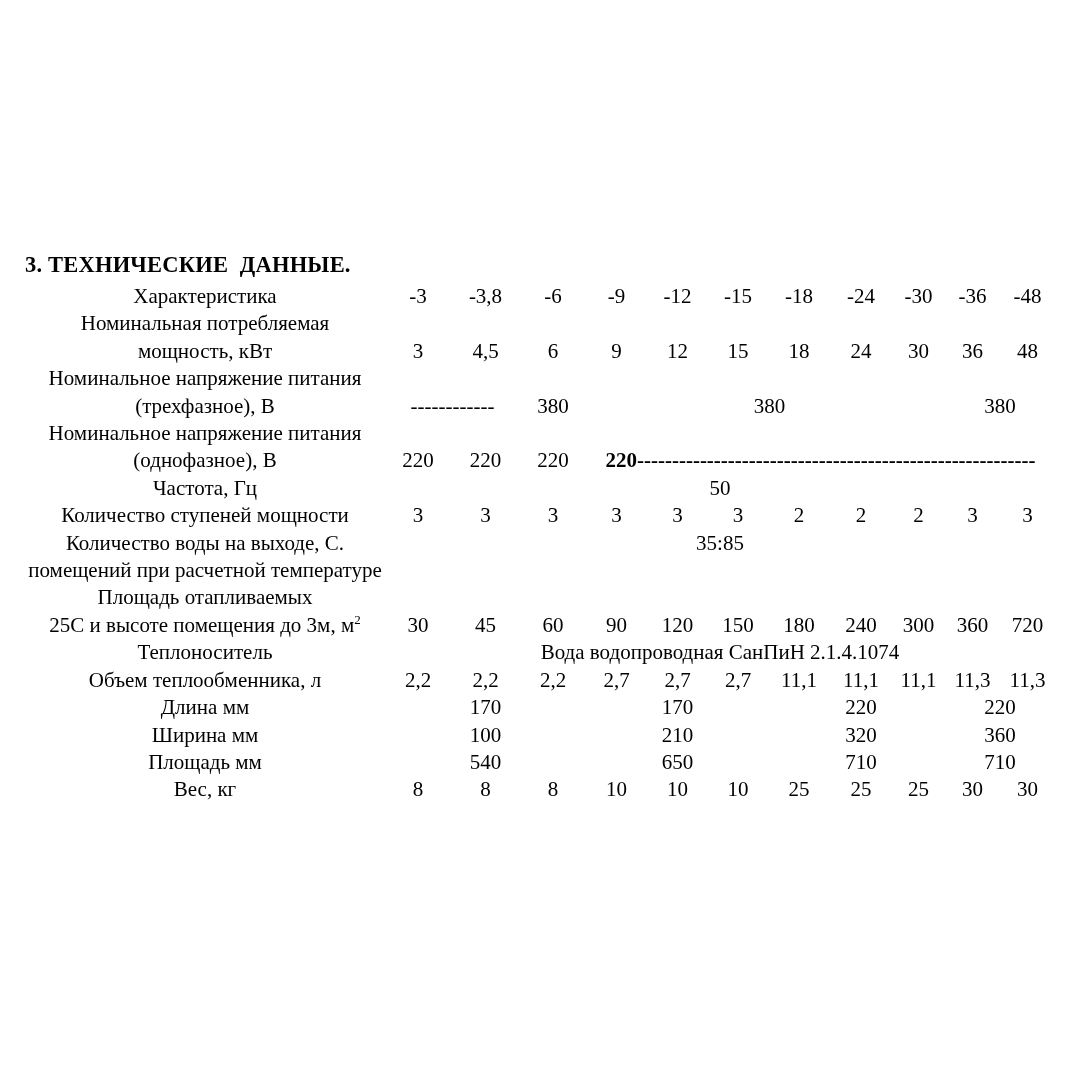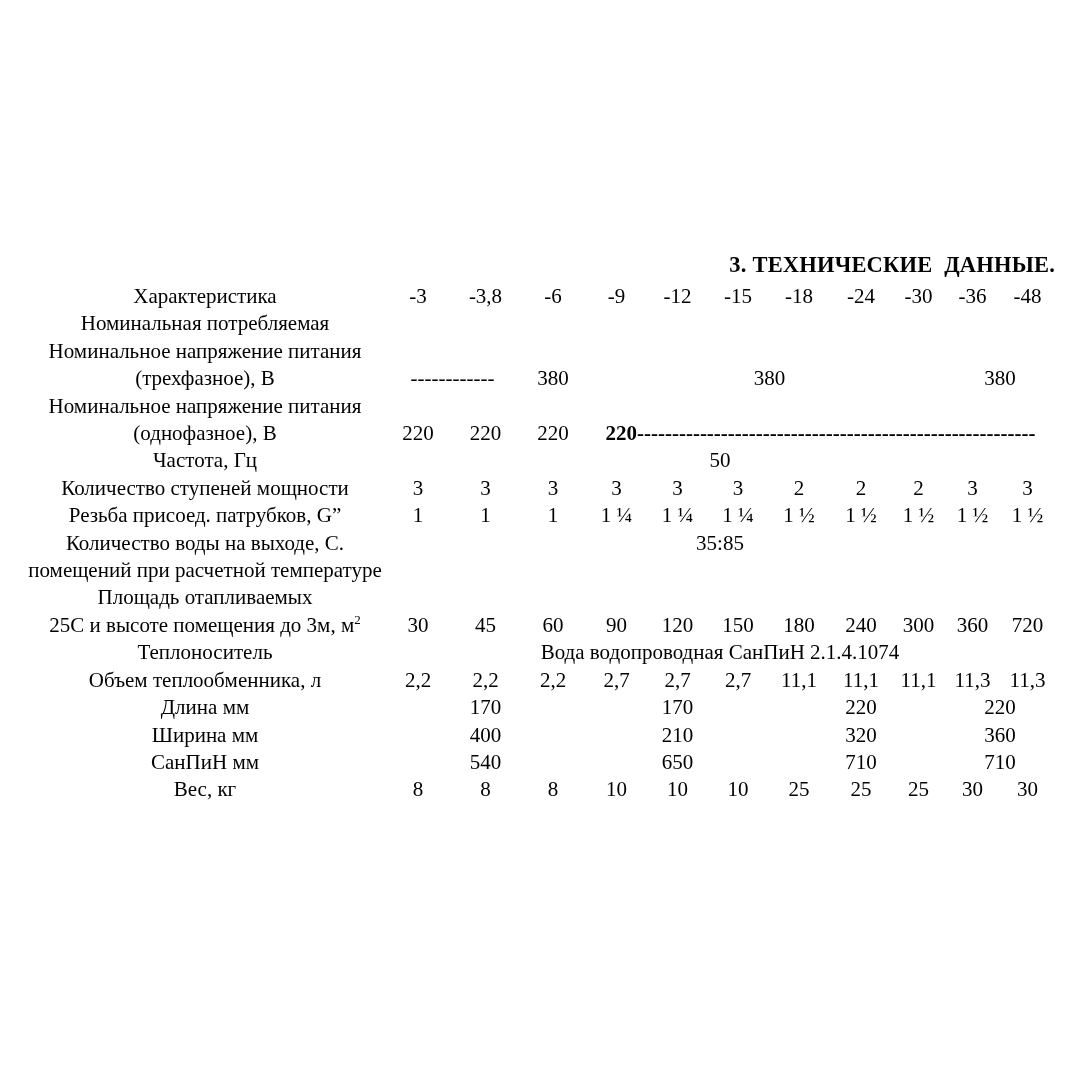--- a/index.html
+++ b/index.html
@@ -14,21 +14,21 @@
   }
   .content {
     position: absolute;
     left: 25px;
     top: 252px;
     width: 1030px;
   }
   .doc-title {
     font-size: 22.5px;
     font-weight: 700;
-    text-align: right;
+    text-align: left;
     white-space: pre;
     margin: 0 0 5px 0;
     letter-spacing: 0.2px;
   }
   table.tech {
     border-collapse: collapse;
     table-layout: fixed;
     width: 1030px;
     font-size: 21px;
   }
@@ -93,20 +93,34 @@
         <td>-30</td>
         <td>-36</td>
         <td>-48</td>
       </tr>
 
       <tr>
         <td class="label">Номинальная потребляемая</td>
         <td colspan="11"></td>
       </tr>
 
+      <tr>
+        <td class="label">мощность, кВт</td>
+        <td>3</td>
+        <td>4,5</td>
+        <td>6</td>
+        <td>9</td>
+        <td>12</td>
+        <td>15</td>
+        <td>18</td>
+        <td>24</td>
+        <td>30</td>
+        <td>36</td>
+        <td>48</td>
+      </tr>
 
       <tr>
         <td class="label">Номинальное напряжение питания</td>
         <td colspan="11"></td>
       </tr>
 
       <tr>
         <td class="label">(трехфазное), В</td>
         <td colspan="2">------------</td>
         <td>380</td>
@@ -142,34 +156,20 @@
         <td>3</td>
         <td>3</td>
         <td>3</td>
         <td>2</td>
         <td>2</td>
         <td>2</td>
         <td>3</td>
         <td>3</td>
       </tr>
 
-      <tr>
-        <td class="label">Резьба присоед. патрубков, G”</td>
-        <td>1</td>
-        <td>1</td>
-        <td>1</td>
-        <td>1 ¼</td>
-        <td>1 ¼</td>
-        <td>1 ¼</td>
-        <td>1 ½</td>
-        <td>1 ½</td>
-        <td>1 ½</td>
-        <td>1 ½</td>
-        <td>1 ½</td>
-      </tr>
 
       <tr>
         <td class="label">Количество воды на выходе, С.</td>
         <td colspan="11" class="centerwide">35:85</td>
       </tr>
 
       <tr>
         <td class="label">помещений при расчетной температуре</td>
         <td colspan="11"></td>
       </tr>
@@ -223,33 +223,33 @@
         <td></td>
         <td></td>
         <td>220</td>
         <td></td>
         <td colspan="2">220</td>
       </tr>
 
       <tr>
         <td class="label">Ширина мм</td>
         <td></td>
-        <td>400</td>
+        <td>100</td>
         <td></td>
         <td></td>
         <td>210</td>
         <td></td>
         <td></td>
         <td>320</td>
         <td></td>
         <td colspan="2">360</td>
       </tr>
 
       <tr>
-        <td class="label">СанПиН мм</td>
+        <td class="label">Площадь мм</td>
         <td></td>
         <td>540</td>
         <td></td>
         <td></td>
         <td>650</td>
         <td></td>
         <td></td>
         <td>710</td>
         <td></td>
         <td colspan="2">710</td>

